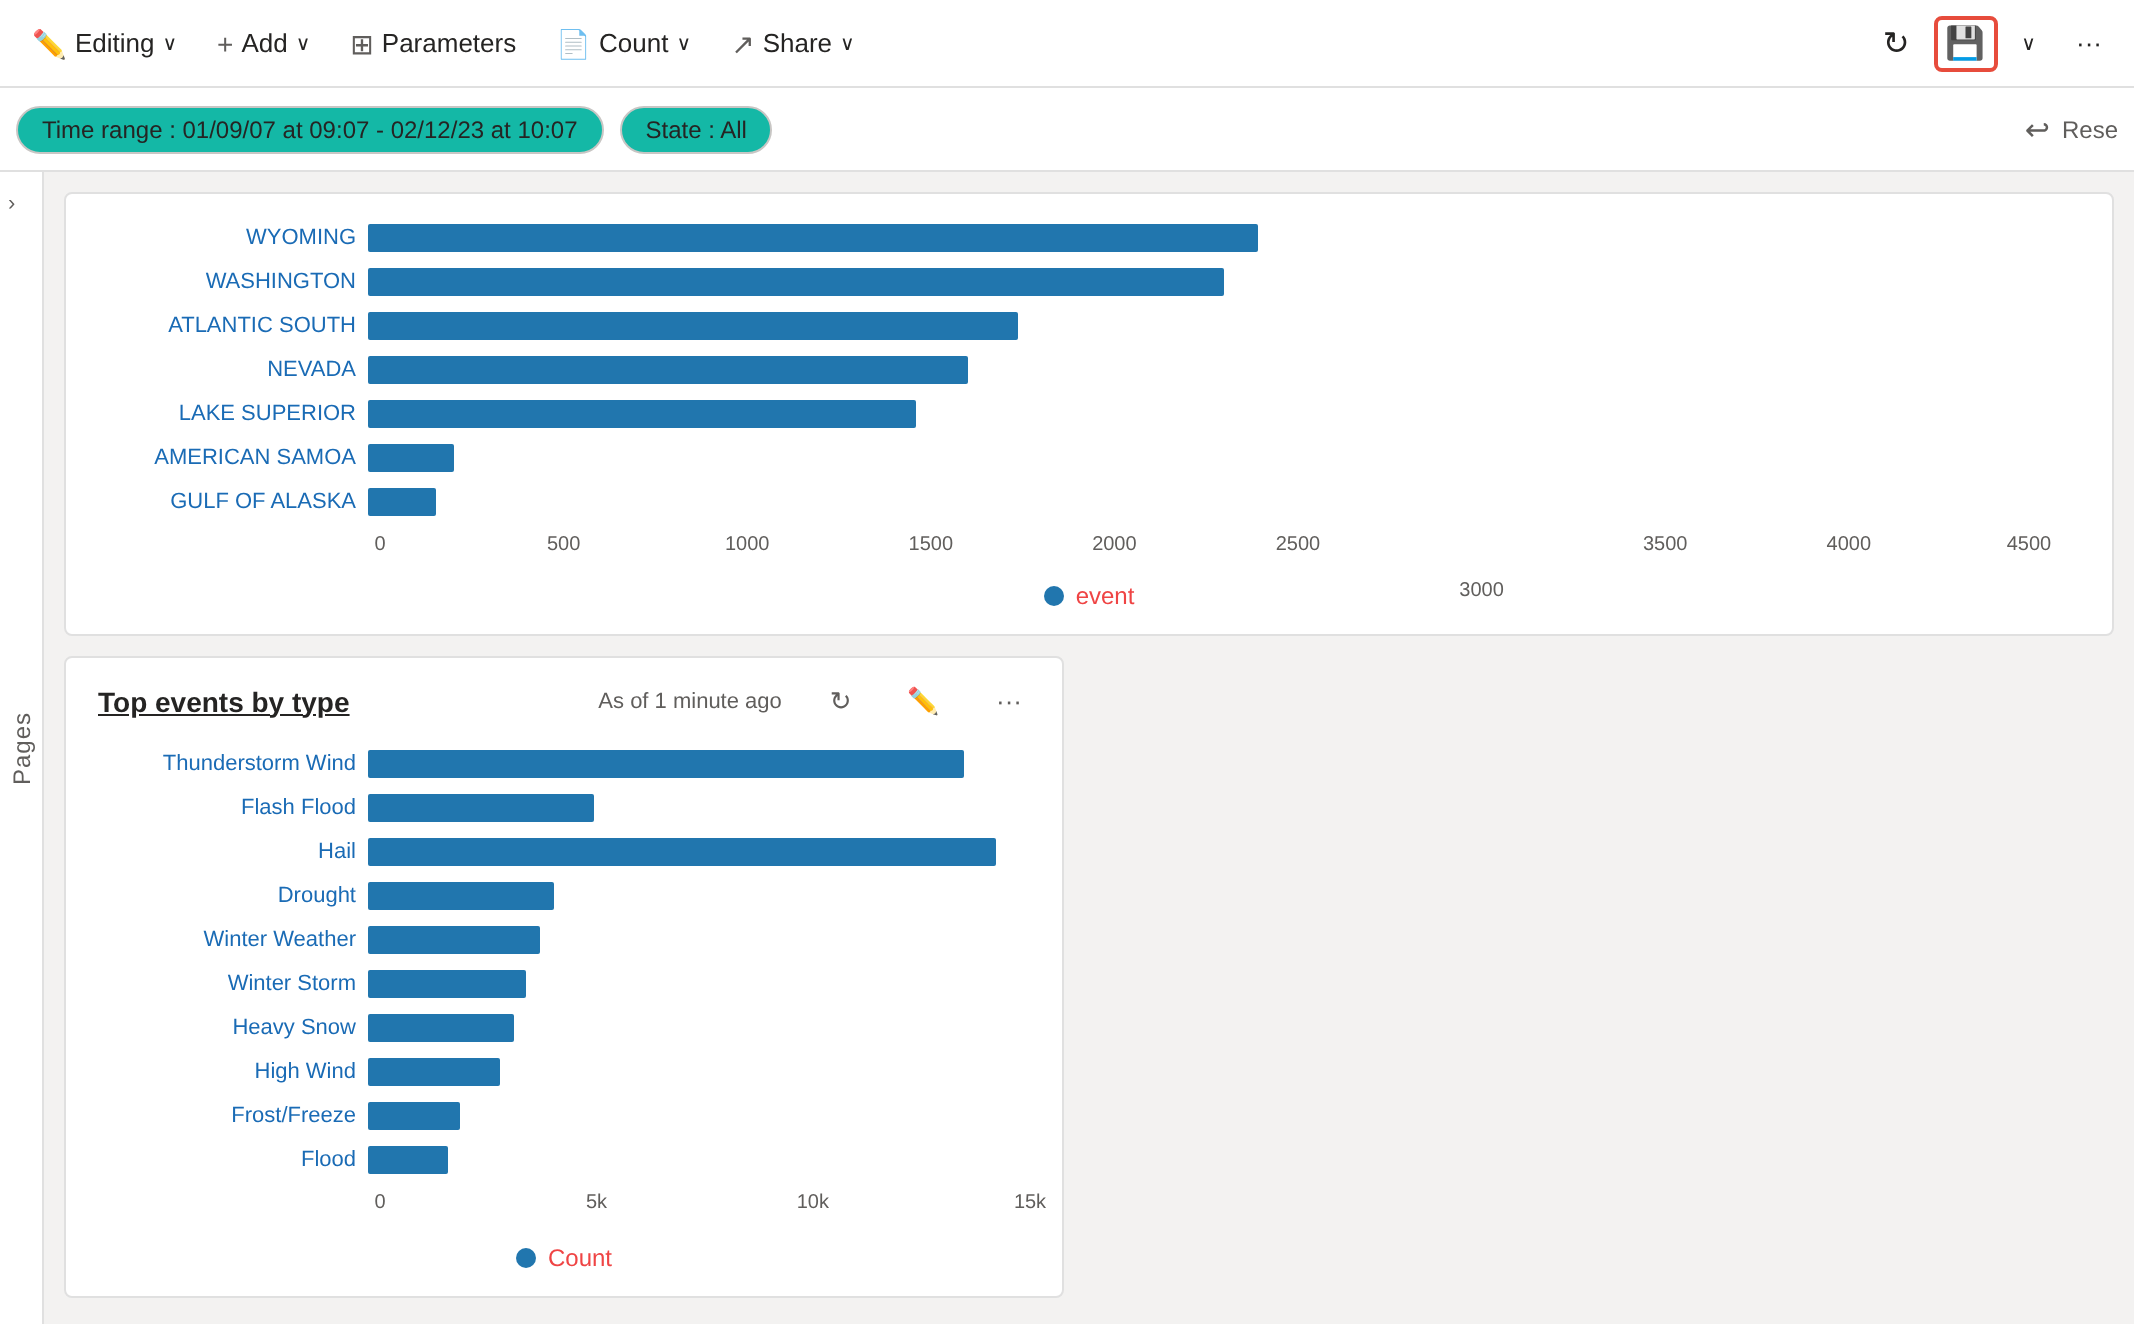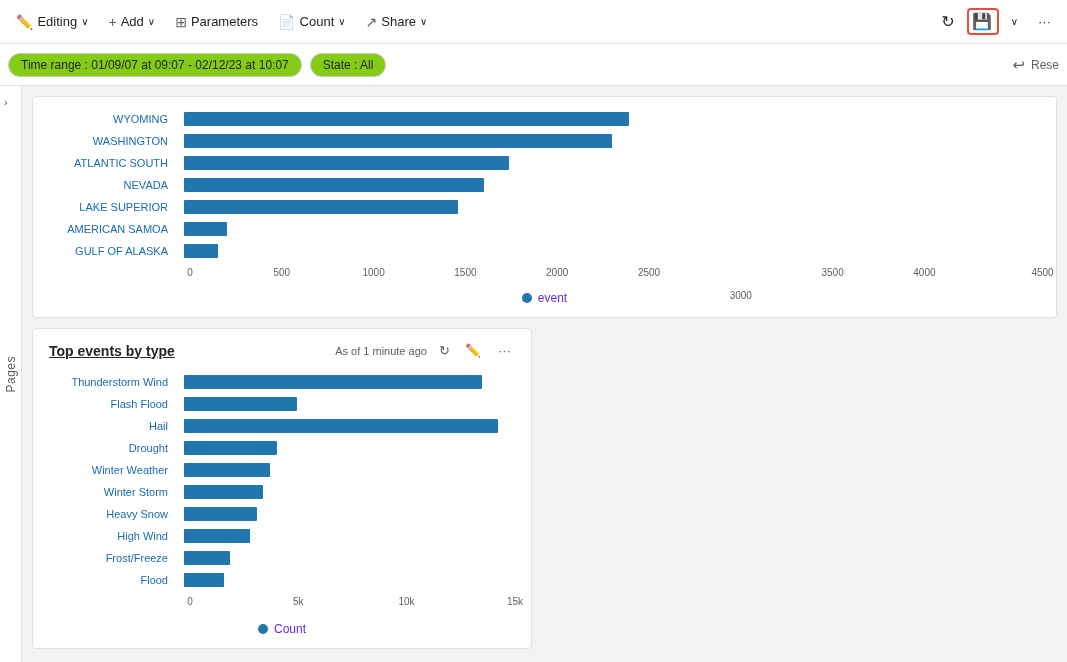--- a/index.html
+++ b/index.html
@@ -38,21 +38,21 @@
       align-items: center;
       padding: 0 8px;
       gap: 8px;
     }
     .filter-chip {
       border: 1px solid #c8c6c4;
       border-radius: 14px;
       padding: 4px 12px;
       font-size: 12px;
       color: #252423;
-      background: #84cc16;
+      background: #14b8a6;
       cursor: pointer;
     }
     .filter-right { margin-left: auto; display: flex; align-items: center; gap: 6px; font-size: 12px; color: #605e5c; cursor: pointer; }
 
     
     .main-area {
       display: flex;
       height: calc(662px - 86px);
     }
 
@@ -106,21 +106,21 @@
       align-items: center;
       height: 20px;
       margin-bottom: 2px;
     }
     .bar-label {
       font-size: 11px;
       color: #1a6bb5;
       text-align: right;
       width: 135px;
       min-width: 135px;
-      padding-right: 16px;
+      padding-right: 6px;
       white-space: nowrap;
       overflow: hidden;
     }
     .bar-wrapper {
       flex: 1;
       height: 14px;
       position: relative;
     }
     .bar-fill {
       height: 100%;
@@ -145,21 +145,21 @@
     }
 
     
     .legend {
       display: flex;
       align-items: center;
       justify-content: center;
       gap: 6px;
       margin-top: 8px;
       font-size: 12px;
-      color: #6d28d9;
+      color: #ef4444;
     }
     .legend-dot {
       width: 10px; height: 10px;
       border-radius: 50%;
       background: #2176ae;
     }
 
     
     .panel-header {
       display: flex;
@@ -171,21 +171,21 @@
       font-weight: 600;
       color: #252423;
       flex: 1;
       text-decoration: underline;
     }
     .panel-meta {
       font-size: 11px;
       color: #605e5c;
       display: flex;
       align-items: center;
-      gap: 8px;
+      gap: 20px;
     }
     .panel-action-btn {
       background: none; border: none; cursor: pointer;
       color: #605e5c; font-size: 13px; padding: 2px 4px;
       border-radius: 3px;
     }
 
     
     .chart-with-grid {
       position: relative;
@@ -317,21 +317,21 @@
         <div class="x-axis" style="height:16px; margin-left:141px; position:relative; width:calc(100% - 141px);">
         <span class="x-tick" style="left: 0%;">0</span>
             <span class="x-tick" style="left: 10.8%;">500</span>
             <span class="x-tick" style="left: 21.6%;">1000</span>
             <span class="x-tick" style="left: 32.4%;">1500</span>
             <span class="x-tick" style="left: 43.2%;">2000</span>
             <span class="x-tick" style="left: 54%; text-align: right;">2500</span>
             <span class="x-tick" style="left: 64.8%; margin-top: 23px;">3000</span>
             <span class="x-tick" style="left: 75.6%;">3500</span>
             <span class="x-tick" style="left: 86.4%;">4000</span>
-            <span class="x-tick" style="left: 97%; margin-left: 28px;">4500</span>
+            <span class="x-tick" style="left: 97%;">4500</span>
           </div>
 
         <div class="legend">
           <div class="legend-dot"></div>
           <span>event</span>
         </div>
       </div>
     </div>
 
     <div class="chart-panel" style="max-width:500px;">

